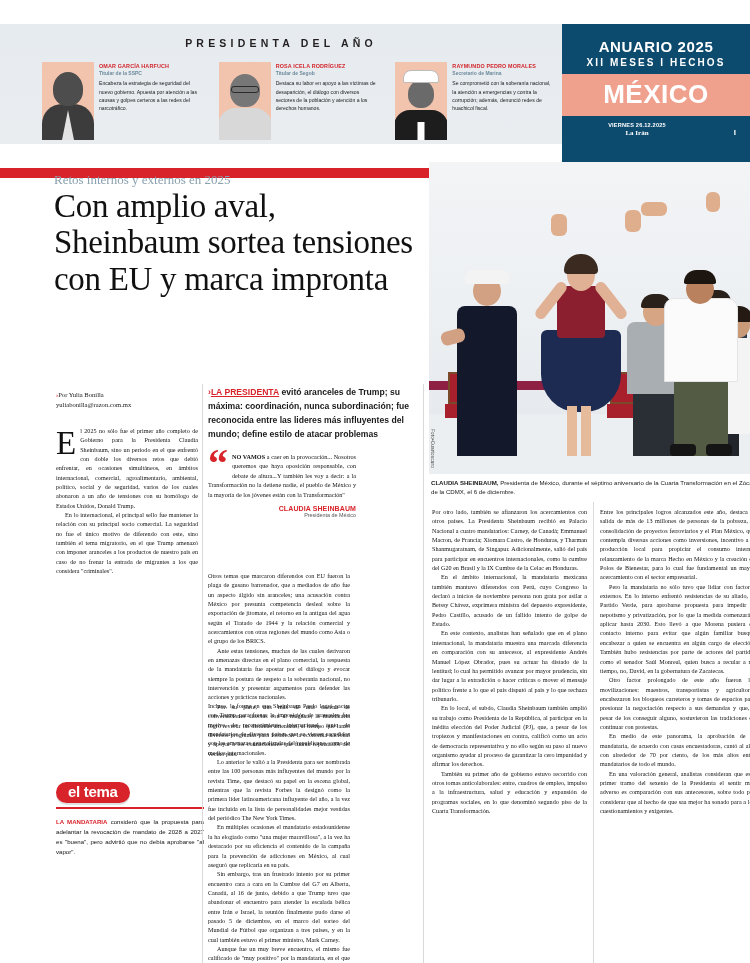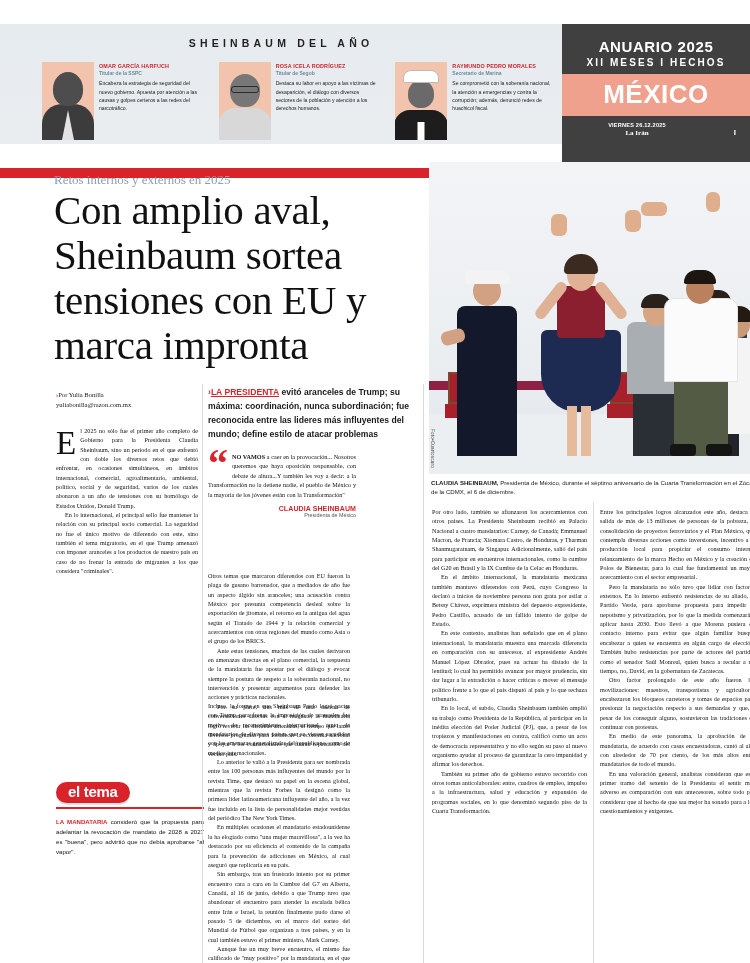--- a/index.html
+++ b/index.html
@@ -47,21 +47,21 @@
   .ph3 .body { position:absolute; left:50%; transform:translateX(-50%); bottom:0; width:54px; height:30px; background:#1d1d1d; border-radius: 16px 16px 0 0;}
   .ph3 .tie { position:absolute; bottom:0; left:50%; transform:translateX(-50%); width:7px; height:18px; background:#fff;}
   .person-txt { flex: 1 1 auto; padding-top: 1px; }
   .p-name {
     font-size: 5.4px; font-weight: bold; color: #d2242a;
     line-height: 1.25; letter-spacing: .15px; text-transform: uppercase;
   }
   .p-role { font-size: 5px; color: #6d8a9c; font-weight: bold; line-height: 1.3; margin-bottom: 3px; }
   .p-desc { font-size: 5.1px; color: #1a1a1a; line-height: 1.62; }
 
-  .flag-block { position: absolute; left: 562px; top: 0; width: 188px; height: 156px; background: #404040; }
+  .flag-block { position: absolute; left: 562px; top: 0; width: 188px; height: 156px; background: #0c4a6e; }
   .anuario { position: absolute; left: 0; right: 0; top: 14px; text-align: center;
     font-size: 15px; font-weight: bold; color: #fff; letter-spacing: .6px;
     font-family: "Liberation Sans", sans-serif; font-stretch: condensed; }
   .xii { position: absolute; left: 0; right: 0; top: 33px; text-align: center;
     font-size: 10px; font-weight: bold; color: #fff; letter-spacing: 2.1px; }
   .mex-band { position: absolute; left: 0; top: 50px; width: 188px; height: 42px; background: #f0a18e; padding-left: 12px; }
   .mex { position: absolute; left: 0; right: 0; top: 5px; text-align: center;
     font-size: 26px; font-weight: bold; color: #fff; letter-spacing: .5px; }
   .dateline { position: absolute; left: 0; top: 98px; width: 150px; text-align: center;
     font-size: 5.6px; font-weight: bold; color: #fff; letter-spacing: .2px; }
@@ -72,21 +72,21 @@
 
   
   .article { position: absolute; left: 12px; top: 162px; width: 640px; height: 801px; }
   .kicker {
     position: absolute; left: 42px; top: 10px; width: 360px;
     font-size: 13px; color: #8aa0ad; font-family: "Liberation Serif", serif;
   }
   .headline {
     position: absolute; left: 42px; top: 26px; width: 375px;
     font-family: "Liberation Serif", serif;
-    font-size: 41px; line-height: 1.1; color: #111; font-weight: normal;
+    font-size: 33px; line-height: 1.1; color: #111; font-weight: normal;
     letter-spacing: -.3px;
   }
 
   .byline { position: absolute; left: 44px; top: 228px; width: 150px;
     font-family: "Liberation Serif", serif; font-size: 6.6px; color: #1a1a1a; line-height: 1.5;}
   .byline .arrow { color: #d8232a; font-weight: bold; }
 
   .subhead { position: absolute; left: 196px; top: 224px; width: 222px;
     font-size: 8.6px; line-height: 1.62; color: #1a1a1a; font-weight: 600;}
   .subhead b { color: #d8232a; text-decoration: underline; }
@@ -200,21 +200,21 @@
   .vdiv { position: absolute; width: 1px; background: #d9d9d9; }
 </style>
 </head>
 <body>
 
 <div class="page">
 
   <div class="masthead">
 
     <div class="persons-band">
-      <div class="persons-title">SHEINBAUM DEL AÑO</div>
+      <div class="persons-title">PRESIDENTA DEL AÑO</div>
 
       <div class="persons-row">
 
         <div class="person">
           <div class="person-photo ph1">
             <div class="body"></div>
               <div class="head"></div>
               <div class="shirt"></div>
           </div>
           <div class="person-txt">

